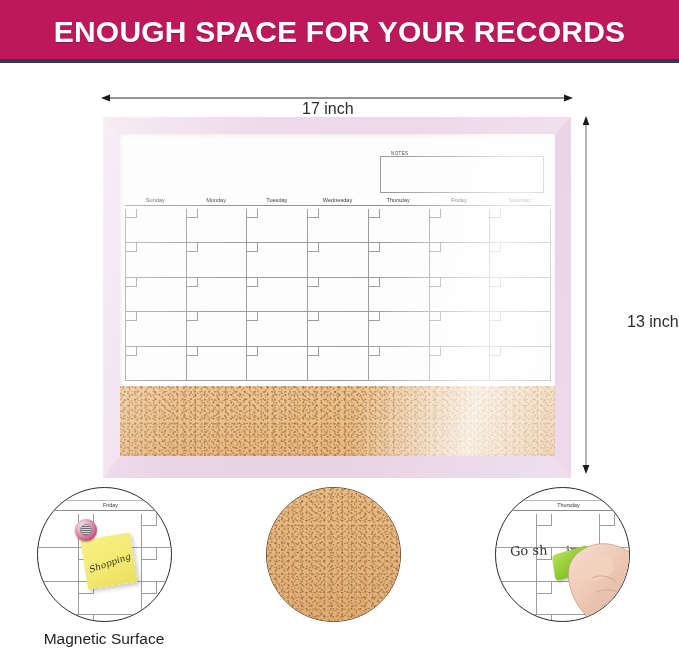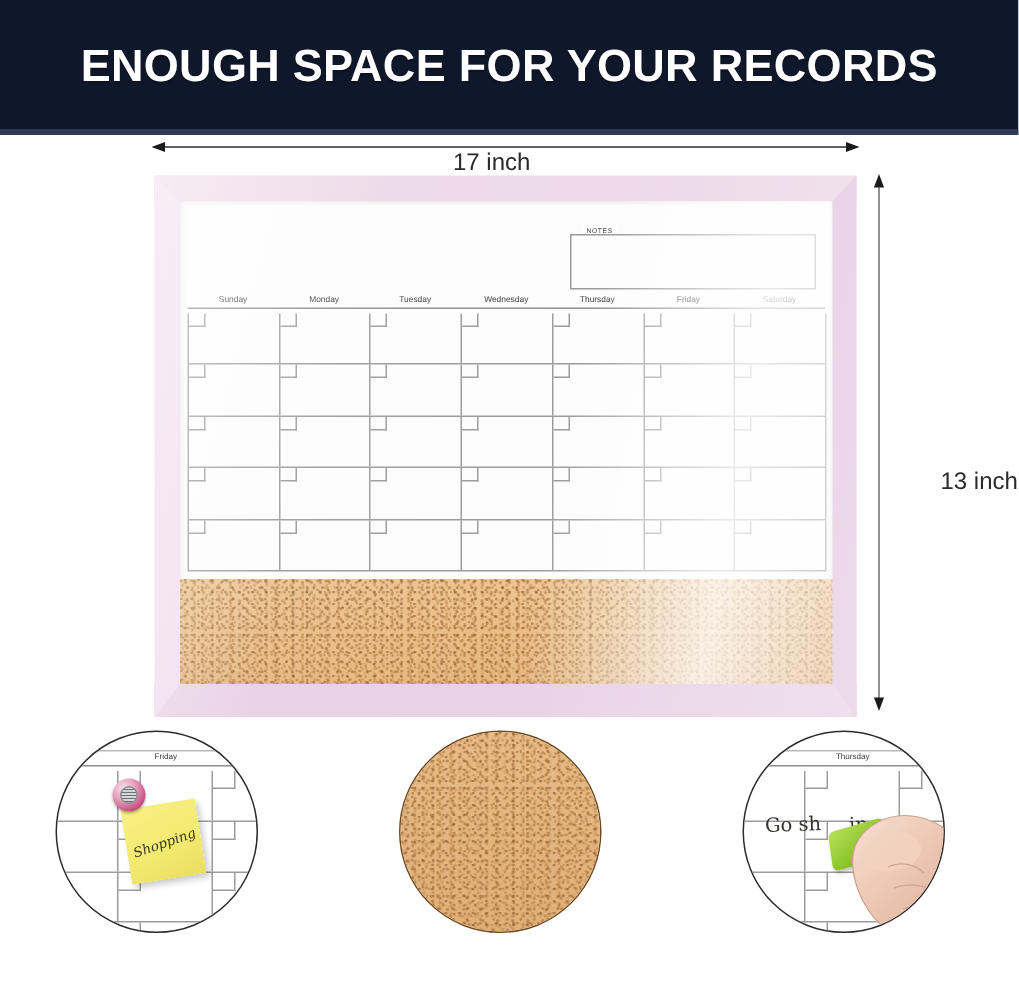--- a/index.html
+++ b/index.html
@@ -13,22 +13,22 @@
     position: relative;
     overflow: hidden;
     font-family: "Liberation Sans", sans-serif;
     color: #222222;
   }
 
   
   #header-banner {
     position: absolute;
     left: 0; top: 0;
-    width: 679px; height: 90px;
-    background: #0f172a;
+    width: 679px; height: 63px;
+    background: #be185d;
     display: flex;
     align-items: center;
     justify-content: center;
     box-sizing: border-box;
   }
   #header-banner .band {
     position: absolute;
     left: 0; bottom: 0;
     width: 100%;
     height: 4px;
@@ -572,20 +572,21 @@
         </div>
     </div>
 
     <div id="sticky-note">
       <div id="sticky-note-text">Shopping</div>
     </div>
     <div id="magnet">
       <div class="magnet-core"></div>
     </div>
   </div>
+  <div class="feature-label">Magnetic Surface</div>
 </div>
 
 <div class="feature" id="feature-cork">
   <div class="circle no-border">
     <div id="cork-circle" class="cork-tex"></div>
   </div>
 </div>
 
 <div class="feature" id="feature-ghost">
   <div class="circle">

